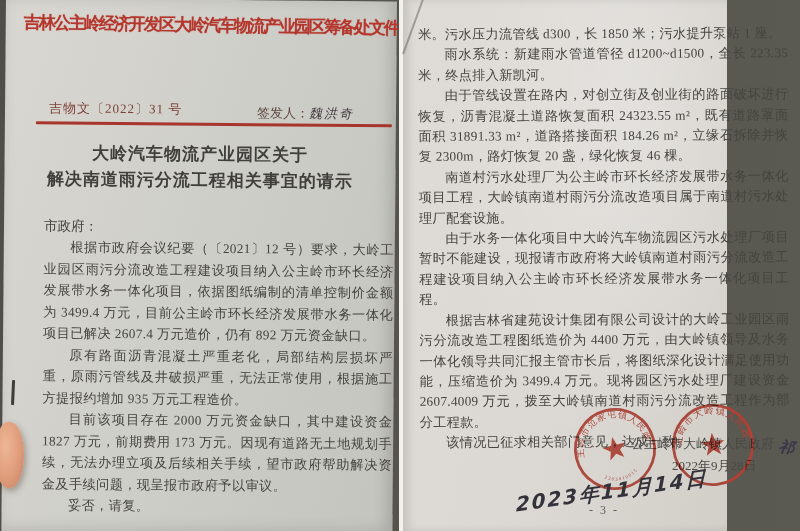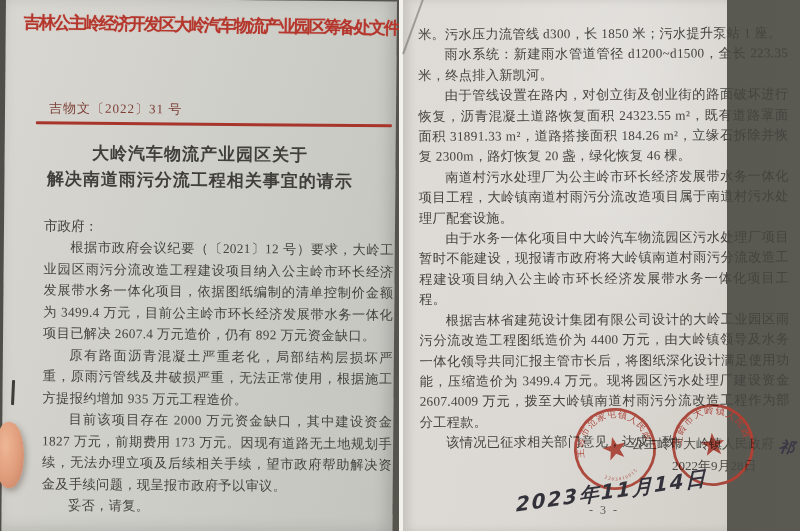--- a/index.html
+++ b/index.html
@@ -79,20 +79,21 @@
     font-size:15px; color:#3a3846; transform:rotate(8deg);
   }
   .seal text{ font-family:"Liberation Serif", serif; fill:#c23b2e; }
 </style>
 </head>
 <body>
 
 <div class="page-left">
   <div class="red-header">吉林公主岭经济开发区大岭汽车物流产业园区筹备处文件</div>
   <div class="doc-number">吉物文〔2022〕31 号</div>
+  <div class="issuer"><span>签发人：</span><span class="name">魏洪奇</span></div>
   <div class="red-rule"></div>
   <div class="doc-title l1">大岭汽车物流产业园区关于</div>
   <div class="doc-title l2">解决南道雨污分流工程相关事宜的请示</div>
   <div class="salutation">市政府：</div>
   <div class="body-left">
     <p>根据市政府会议纪要（〔2021〕12 号）要求，大岭工业园区雨污分流改造工程建设项目纳入公主岭市环长经济发展带水务一体化项目，依据图纸编制的清单控制价金额为 3499.4 万元，目前公主岭市环长经济发展带水务一体化项目已解决 2607.4 万元造价，仍有 892 万元资金缺口。</p>
     <p>原有路面沥青混凝土严重老化，局部结构层损坏严重，原雨污管线及井破损严重，无法正常使用，根据施工方提报约增加 935 万元工程造价。</p>
     <p>目前该项目存在 2000 万元资金缺口，其中建设资金 1827 万元，前期费用 173 万元。因现有道路无土地规划手续，无法办理立项及后续相关手续，望市政府帮助解决资金及手续问题，现呈报市政府予以审议。</p>
     <p>妥否，请复。</p>
   </div>

